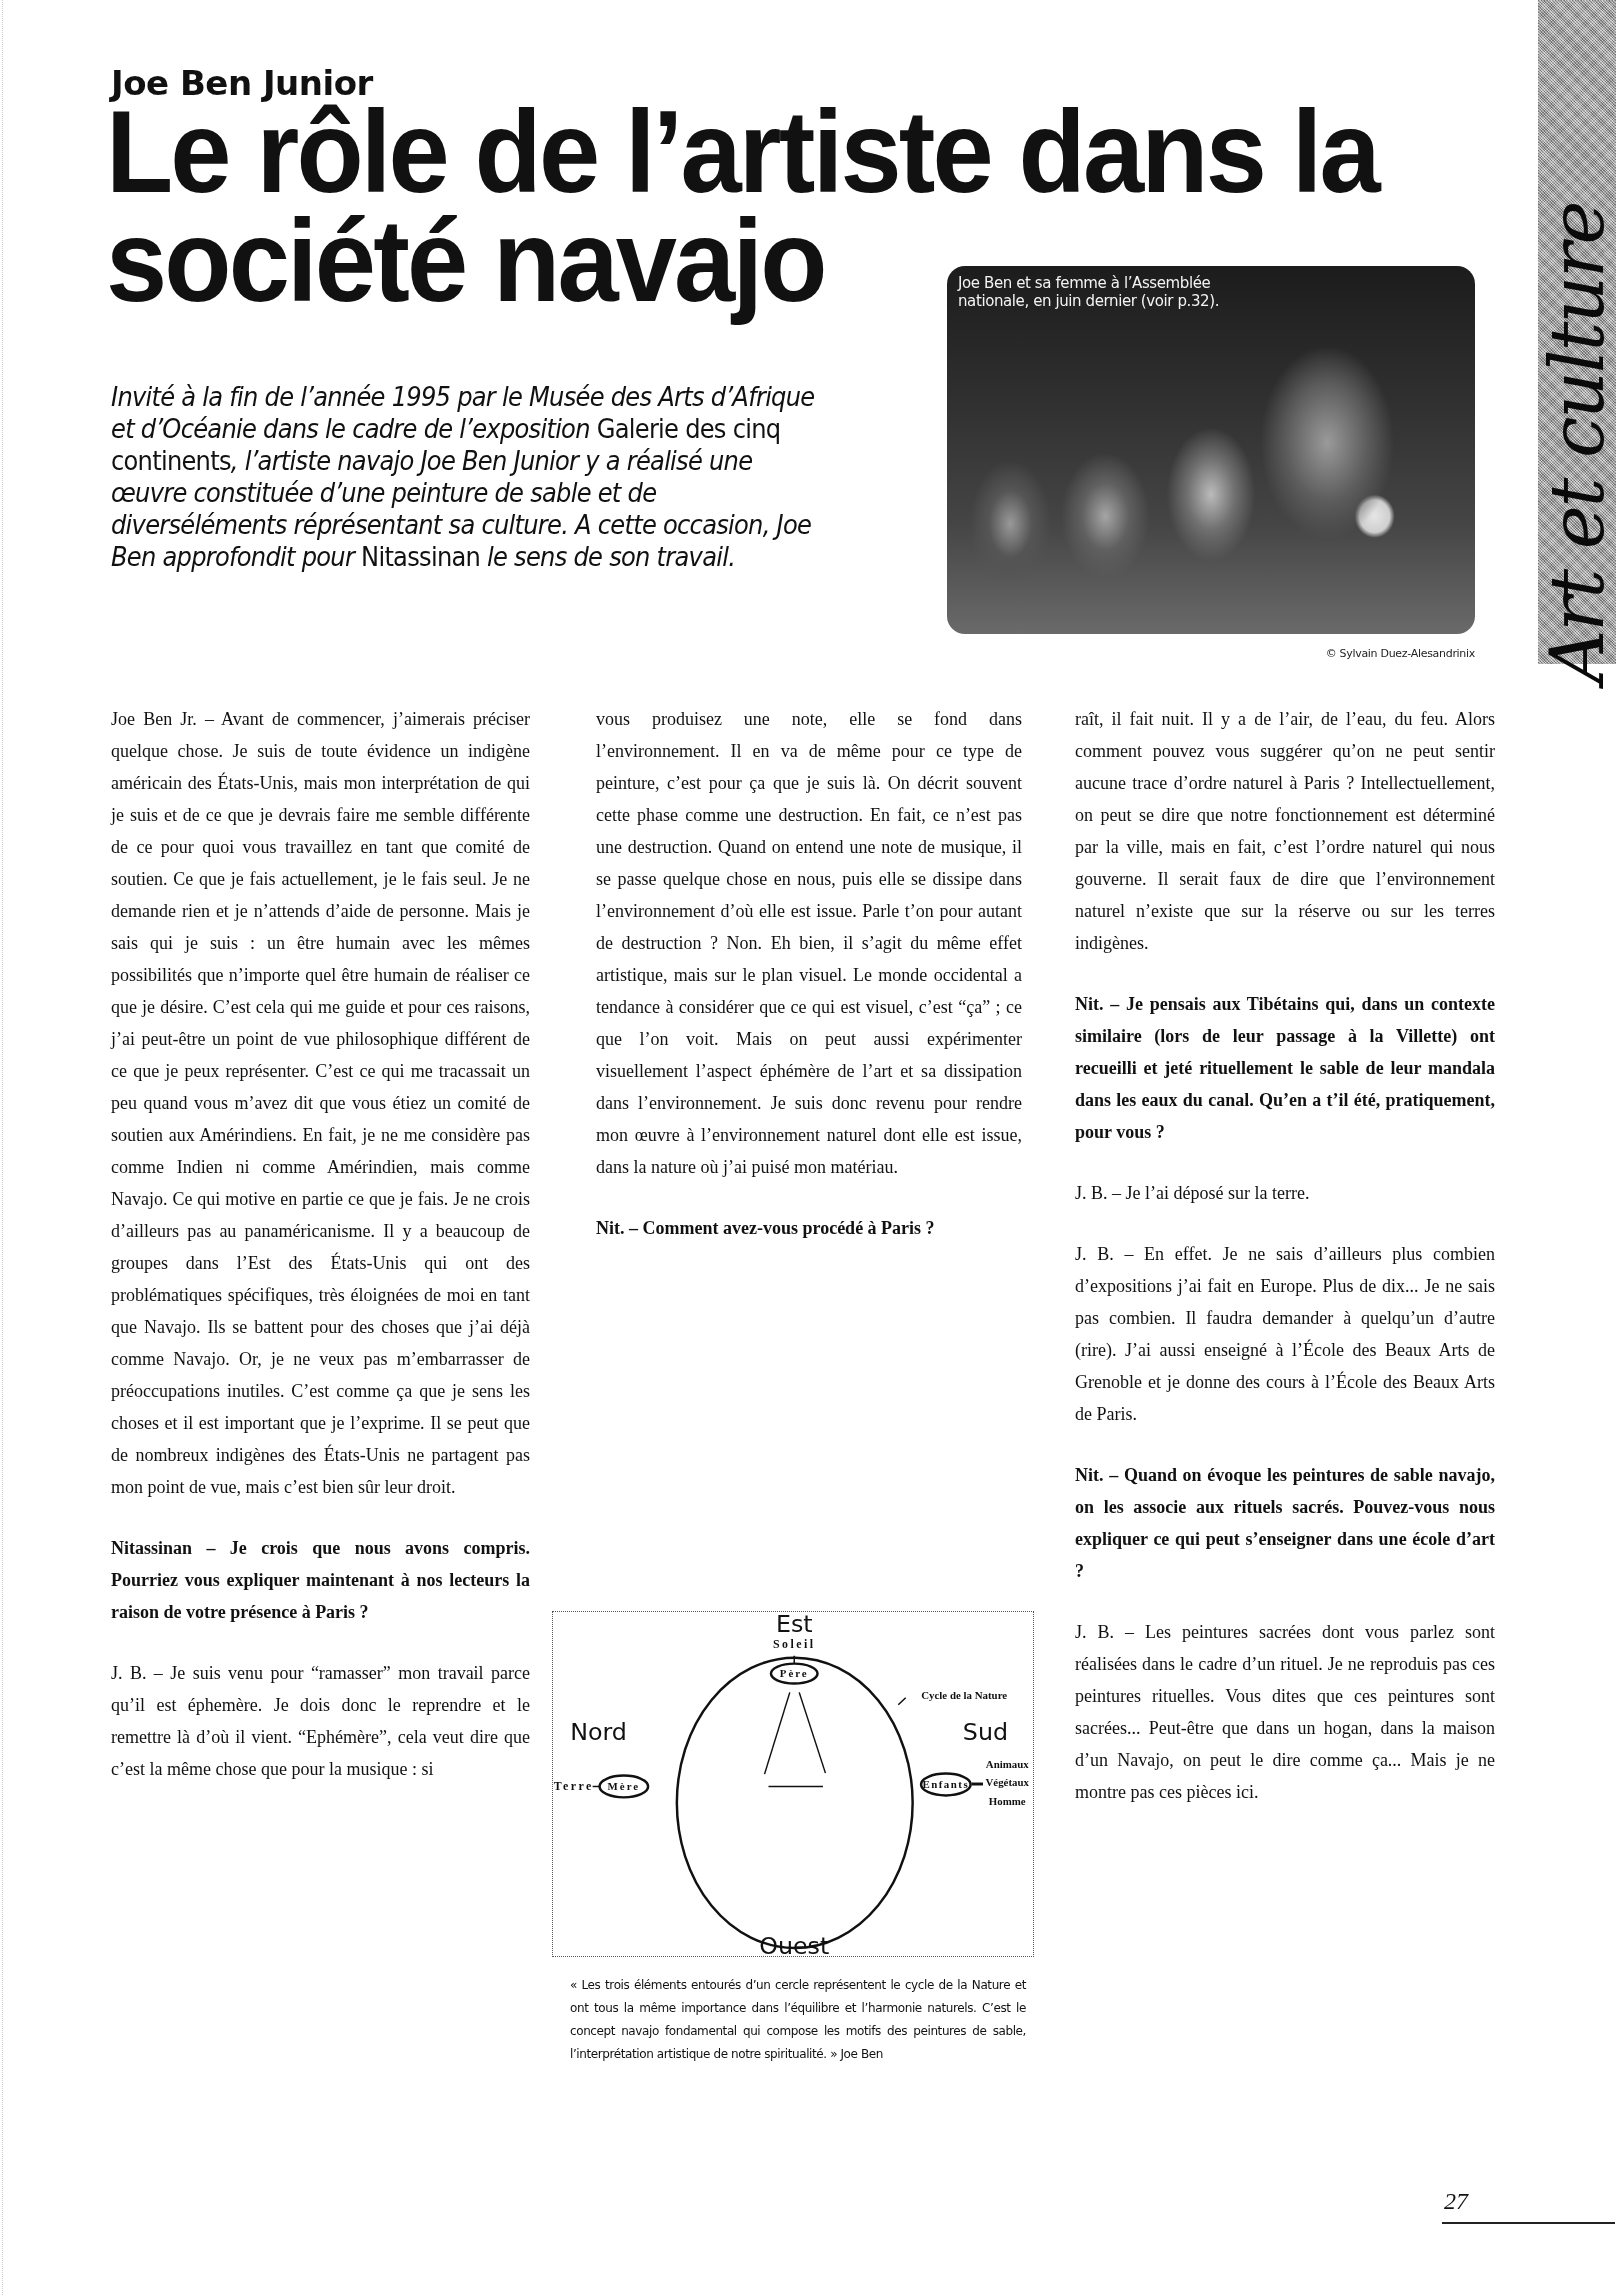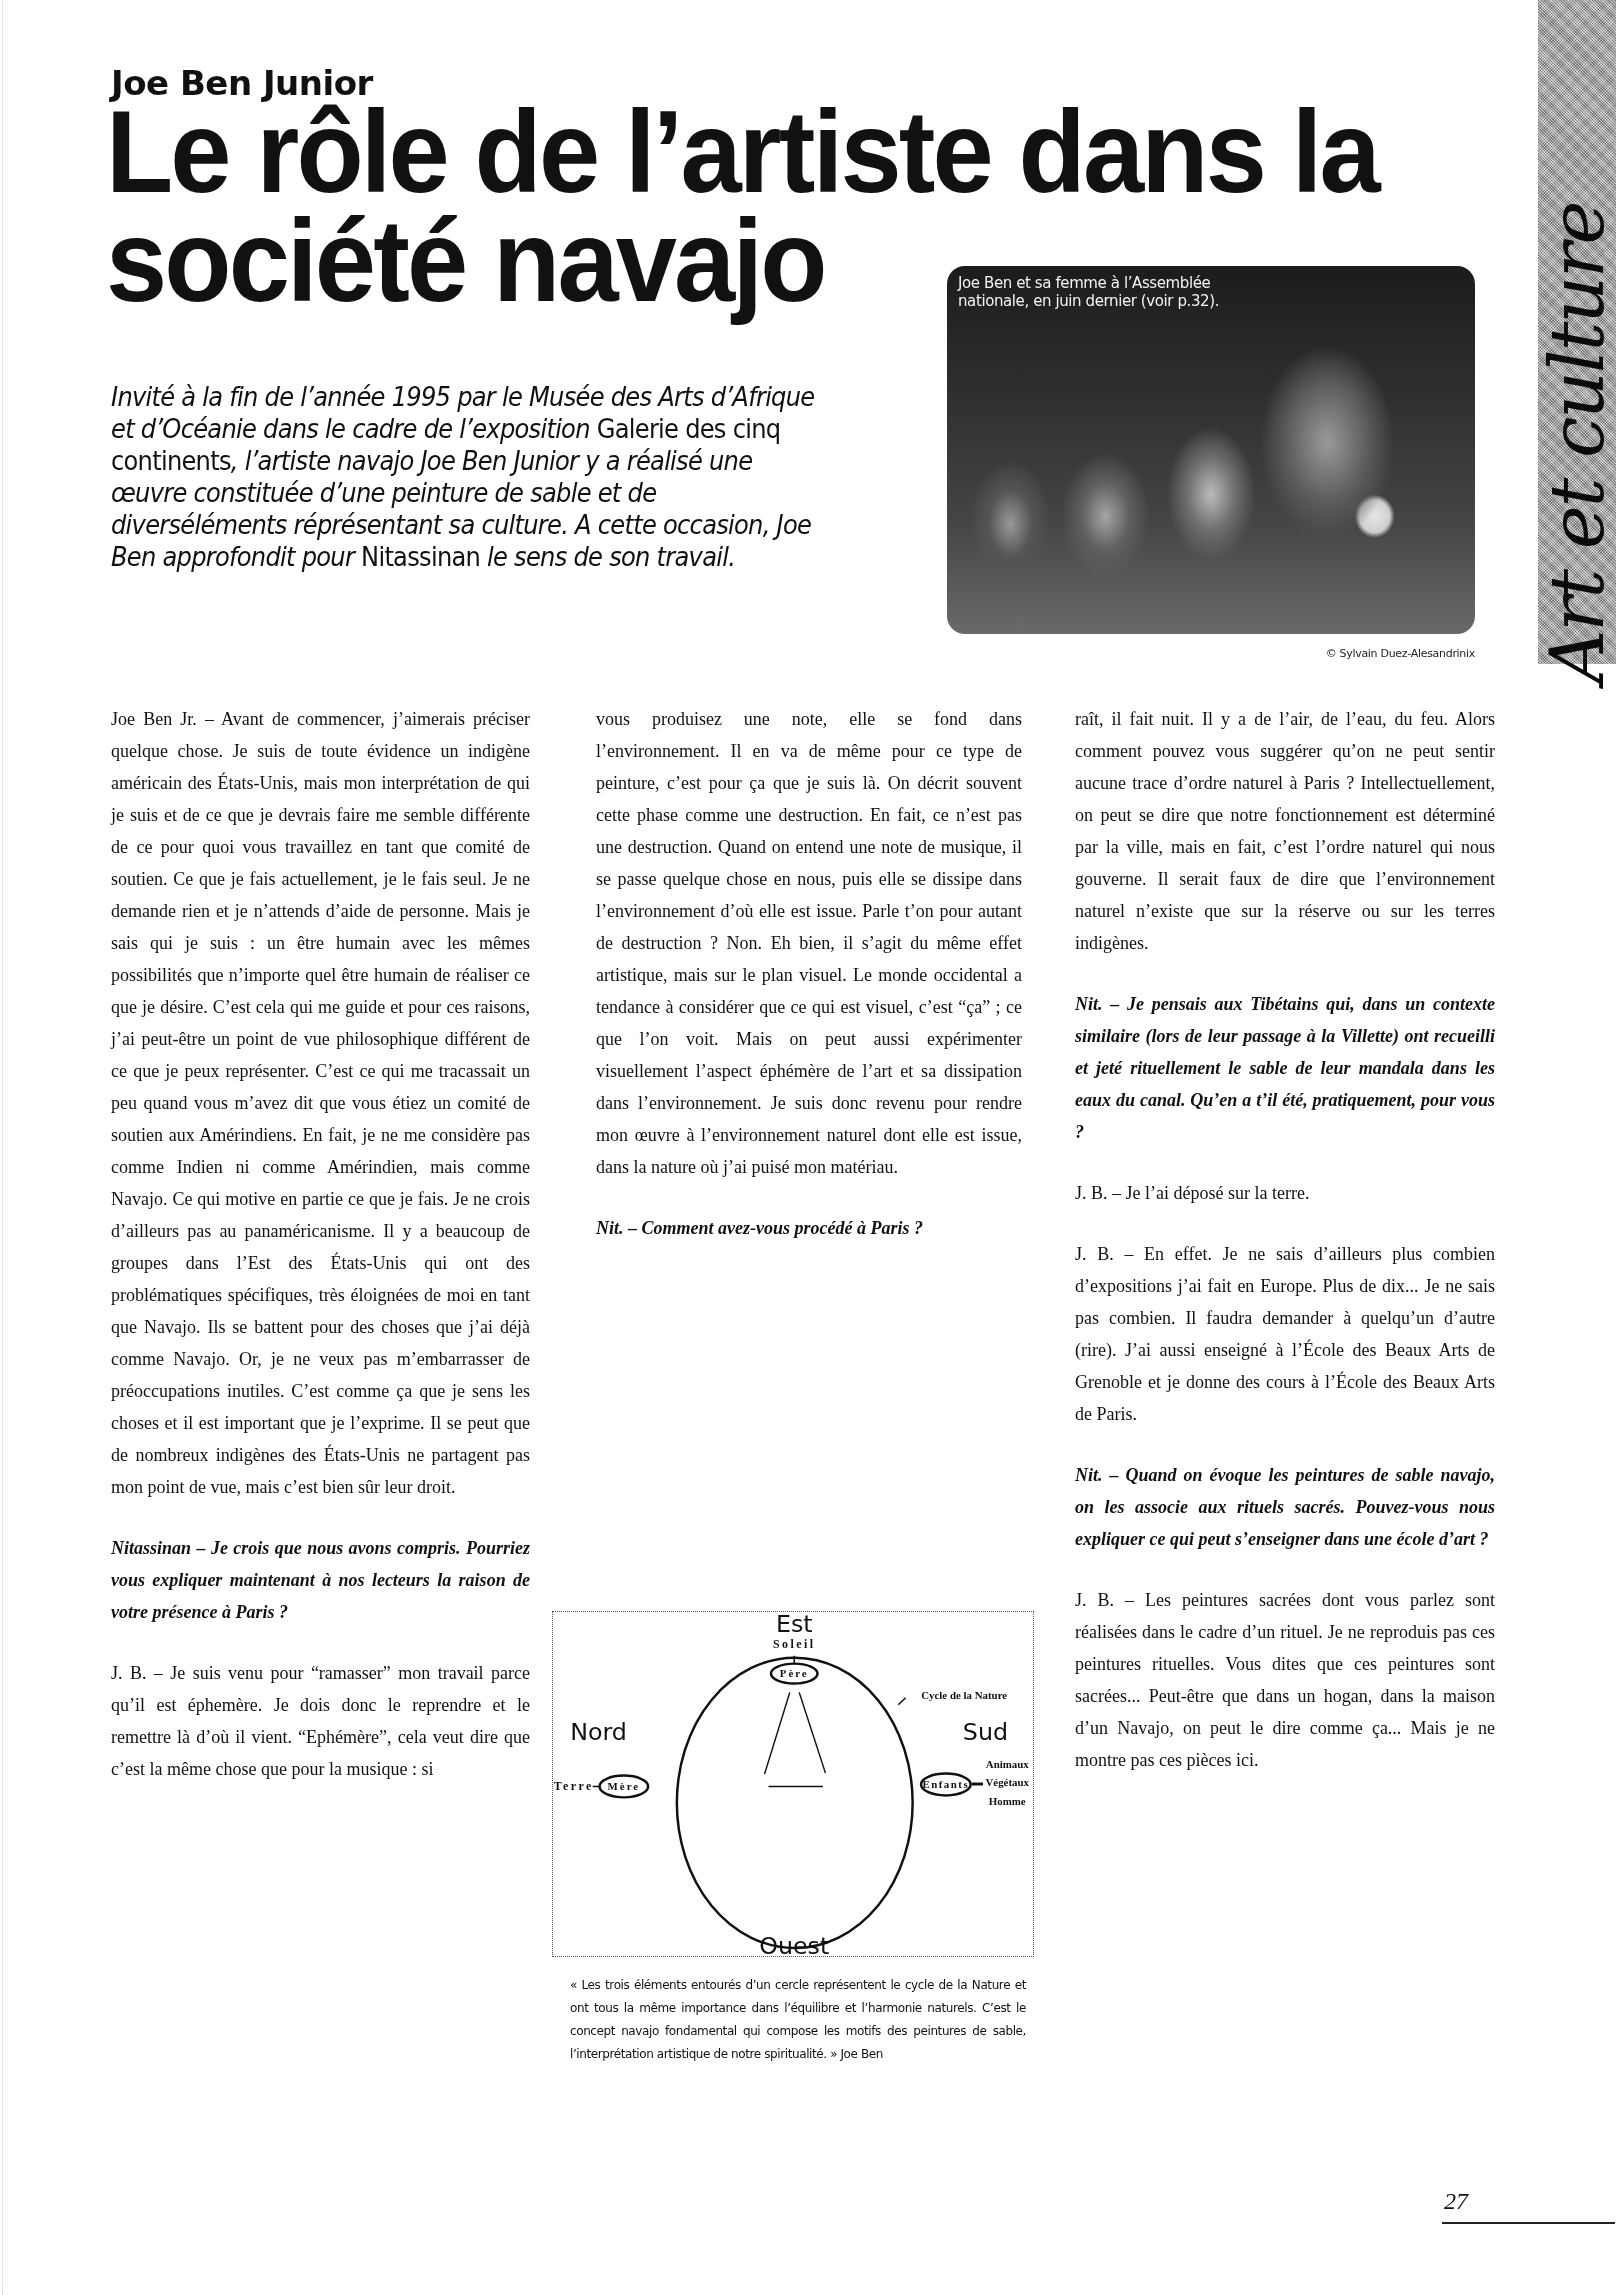--- a/index.html
+++ b/index.html
@@ -26,21 +26,21 @@
 
   .sidebar { left: 1538px; top: 0px; width: 78px; height: 664px;
     background-color: #a9a9a9;
     background-image: repeating-linear-gradient(45deg, rgba(255,255,255,0.35) 0 1px, rgba(0,0,0,0.2) 1px 2px),
                       repeating-linear-gradient(-45deg, rgba(255,255,255,0.25) 0 1px, rgba(0,0,0,0.15) 1px 2px); }
   .sidebar .label { position: absolute; left: 39px; top: 443px; transform: translate(-50%, -50%) rotate(-90deg); white-space: nowrap;
     font-family: "DejaVu Serif", serif; font-style: italic; font-size: 74px; letter-spacing: -2px; color: #0a0a0a; }
 
   .col { position: absolute; top: 703px; font-family: "Liberation Serif", serif; font-size: 18px; line-height: 32px; text-align: justify; hyphens: manual; }
   .col p { margin: 0 0 29px 0; }
-  .col p.q { font-weight: bold; font-style: italic; }
+  .col p.q { font-weight: bold; }
   .col1 { left: 111px; width: 419px; }
   .col2 { left: 580px; width: 426px; margin-left: 16px; }
   .col3 { left: 1055px; width: 420px; margin-left: 20px; }
 
   .diagram { left: 552px; top: 1611px; width: 482px; height: 346px; border: 1px dotted #555; box-sizing: border-box; }
   .diagram svg { position: absolute; left: 0; top: 0; }
   .dcaption { left: 570px; top: 1974px; width: 456px; font-family: "DejaVu Sans", sans-serif; font-size: 12px; line-height: 23px; letter-spacing: -0.4px; text-align: justify; }
 
   .pagenum { left: 1444px; top: 2188px; font-family: "Liberation Serif", serif; font-style: italic; font-size: 24px; }
   .pagerule { left: 1442px; top: 2222px; width: 173px; height: 1.5px; background: #222; }

